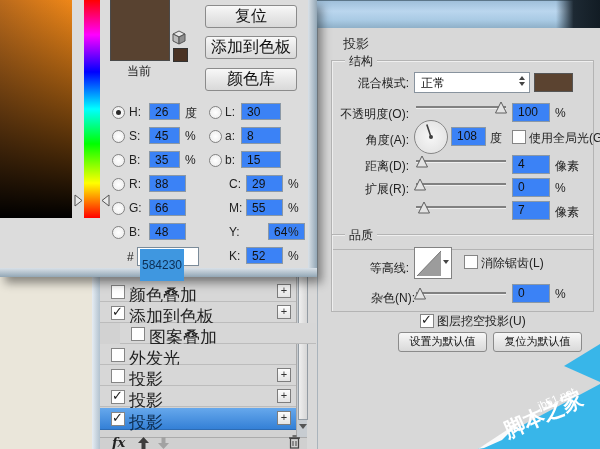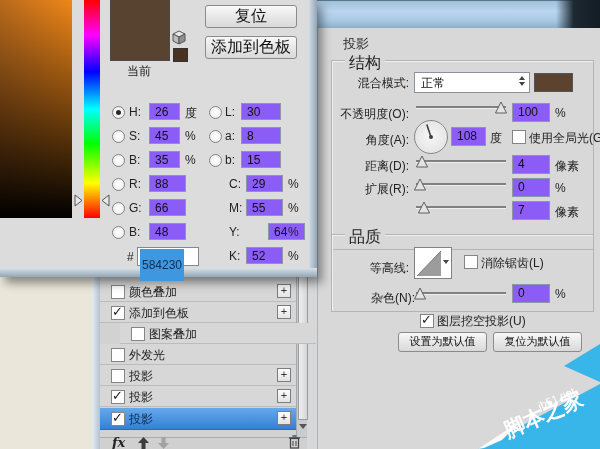--- a/index.html
+++ b/index.html
@@ -5,44 +5,44 @@
   html,body{margin:0;padding:0;background:#888;}
   #stage{position:relative;width:600px;height:449px;overflow:hidden;
          font-family:"Liberation Sans","DejaVu Sans",sans-serif;font-size:12px;color:#1a1a1a;
          background:#d8d8d8;}
   .abs{position:absolute;}
   
   .wbtn{position:absolute;background:linear-gradient(#f8f8f8,#e9e9e9 45%,#d9d9d9);
         border:1px solid #8b8b8b;border-radius:3px;text-align:center;line-height:20px;
         font-size:16px;color:#111;cursor:default;}
   
-  .vbox{position:absolute;background:#8b5cf6;border:1px solid #8b98a5;font-size:12px;
+  .vbox{position:absolute;background:#3b82f6;border:1px solid #8b98a5;font-size:12px;
         line-height:16px;padding-left:5px;color:#111;}
   .unit{position:absolute;font-size:12px;color:#222;}
   .lbl{position:absolute;font-size:12px;color:#222;white-space:nowrap;}
   .rlbl{position:absolute;font-size:12px;color:#222;text-align:right;white-space:nowrap;}
   
   .cb{position:absolute;width:12px;height:12px;background:#fefefe;border:1px solid #858585;}
   .cb.checked::after{content:"✓";position:absolute;left:0px;top:-3px;font-size:13px;font-weight:bold;color:#1b1b1b;}
   
   .radio{position:absolute;width:11px;height:11px;border:1px solid #828282;border-radius:50%;
          background:radial-gradient(#ffffff,#e9e9e9);}
   .radio.on::after{content:"";position:absolute;left:3px;top:3px;width:5px;height:5px;border-radius:50%;background:#2a2a2a;}
   
   .srow{position:absolute;left:100px;width:196px;height:20px;background:#d7d7d7;
         border-bottom:1px solid #bcbcbc;}
-  .srow .rowlbl{position:absolute;left:29px;top:3px;font-size:12px;color:#222;}
+  .srow .rowlbl{position:absolute;left:29px;top:3px;font-size:17px;color:#222;}
   .srow .plus{position:absolute;right:5px;top:3px;width:12px;height:12px;display:none;
         border:1px solid #7d7d7d;background:linear-gradient(#fdfdfd,#e4e4e4);
         font-size:11px;line-height:11px;text-align:center;color:#333;}
   .srow.has-plus .plus{display:block;}
   .srow.selected{background:linear-gradient(#66a8ec,#3480d6);border-bottom:1px solid #2d6cb4;}
   .srow.selected .rowlbl{color:#0c2b4d;}
   .grp{position:absolute;border:1px solid #b4b4b4;box-shadow:1px 1px 0 #efefef inset;}
-  .grplbl{position:absolute;background:#d8d8d8;padding:0 4px;font-size:16px;color:#222;}
+  .grplbl{position:absolute;background:#d8d8d8;padding:0 4px;font-size:12px;color:#222;}
   .slider{position:absolute;width:100px;height:16px;}
 </style>
 </head>
 <body>
 
 <div id="stage">
 
   <div class="abs" style="left:0;top:266px;width:96px;height:183px;background:#eae6da;"></div>
 
   <div class="abs" style="left:92px;top:0;width:508px;height:449px;background:#d8d8d8;">
@@ -234,20 +234,21 @@
 
     <svg class="abs" style="left:171px;top:30px;" width="16" height="15" viewBox="0 0 16 15">
       <polygon points="8,1 14,4 8,7 2,4" fill="#e8e8e8" stroke="#555" stroke-width="1"></polygon>
       <polygon points="2,4 8,7 8,14 2,11" fill="#bdbdbd" stroke="#555" stroke-width="1"></polygon>
       <polygon points="14,4 8,7 8,14 14,11" fill="#8f8f8f" stroke="#555" stroke-width="1"></polygon>
     </svg>
     <div class="abs" style="left: 173px; top: 48px; width: 13px; height: 12px; border: 1px solid rgb(51, 51, 51); background: rgb(74, 50, 35);"></div>
 
     <div class="wbtn" style="left:205px;top:5px;width:90px;height:21px;">复位</div>
     <div class="wbtn" style="left:205px;top:36px;width:90px;height:21px;">添加到色板</div>
+    <div class="wbtn" style="left:205px;top:68px;width:90px;height:21px;">颜色库</div>
 
     <div class="radio on" style="left:112px;top:106px;"></div>
     <div class="lbl" style="left:129px;top:105px;">H:</div>
     <div class="vbox" style="left:149px;top:103px;width:24px;height:15px;">26</div>
     <div class="unit" style="left:185px;top:105px;">度</div>
     <div class="radio" style="left:209px;top:106px;"></div>
     <div class="lbl" style="left:225px;top:105px;">L:</div>
     <div class="vbox" style="left:241px;top:103px;width:33px;height:15px;">30</div>
 
     <div class="radio" style="left:112px;top:130px;"></div>

